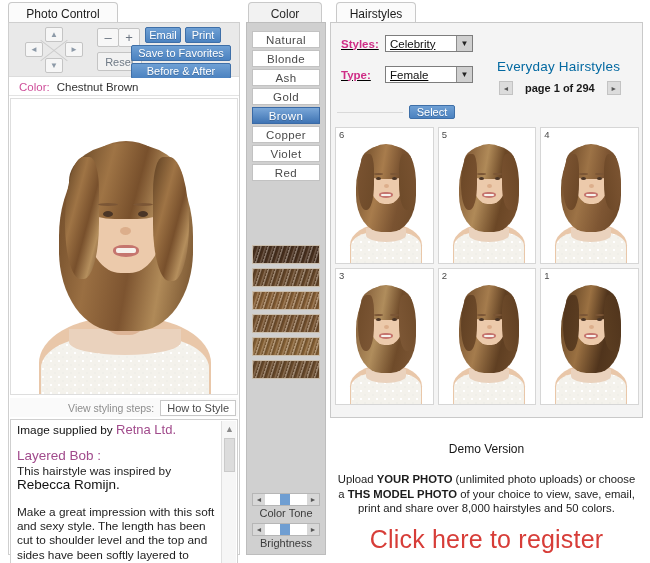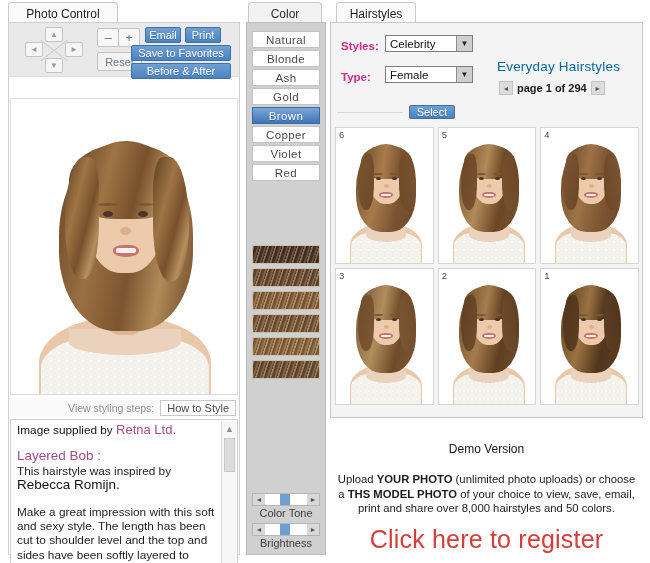--- a/index.html
+++ b/index.html
@@ -240,21 +240,21 @@
 
   
   #hair-tab { left: 336px; top: 2px; width: 80px; }
   #hair-panel {
     position: absolute;
     left: 330px; top: 22px;
     width: 313px; height: 396px;
     background: #f4f4f4;
     border: 1px solid #c9c9c9;
   }
-  .field-row { position: absolute; display: flex; align-items: flex-end; }
+  .field-row { position: absolute; display: flex; align-items: center; text-decoration: underline; }
   .field-label { color: #cf2d86; font-size: 11.5px; font-weight: bold; width: 44px; }
   .selectbox {
     width: 88px; height: 17px;
     background: #ffffff; border: 1px solid #7d7d7d;
     font-size: 11.5px; color: #101010;
     display: flex; align-items: center;
     padding-left: 4px; position: relative;
   }
   .selectbox .caret {
     position: absolute; right: 0; top: 0;
@@ -274,21 +274,21 @@
   #pager {
     position: absolute; left: 168px; top: 58px;
     display: flex; align-items: center;
   }
   .pgbtn {
     width: 14px; height: 14px; background: #dcdcdc;
     border: 1px solid #c3c3c3;
     display: flex; align-items: center; justify-content: center;
     font-size: 7px; color: #585858;
   }
-  #pgtext { font-size: 11px; font-weight: bold; color: #1a1a1a; margin: 0 4px; }
+  #pgtext { font-size: 11px; font-weight: bold; color: #1a1a1a; margin: 0 12px; }
   #btn-select {
     position: absolute; left: 78px; top: 82px;
     width: 46px; height: 14px;
   }
   #select-rule {
     position: absolute; left: 6px; top: 89px; width: 66px;
     border-top: 1px solid #d9d9d9;
   }
 
   #thumb-grid {
@@ -412,20 +412,24 @@
         <span>Print</span>
       </div>
       <div class="bluebtn" id="btn-save">
         <span>Save to Favorites</span>
       </div>
       <div class="bluebtn" id="btn-ba">
         <span>Before &amp; After</span>
       </div>
     </div>
 
+    <div id="color-line">
+      <span class="lbl">Color:</span>
+      <span class="val">Chestnut Brown</span>
+    </div>
 
     <div id="model-photo">
       <div class="face-scene">
         <div class="fs-body" style="left:28px;  top:218px; width:172px; height:100px;"></div>
         <div class="fs-lace" style="left:30px;  top:236px; width:168px; height:82px; border-radius:40% 40% 0 0;"></div>
         <div class="fs-lace" style="left:58px;  top:230px; width:112px; height:26px; border-radius:0 0 60% 60%; background-color:#ead2bd; background-image:none;"></div>
         <div class="fs-neck" style="left:93px;  top:196px; width:42px;  height:40px; border-radius:0 0 40% 40%;"></div>
         <div class="fs-hair-back" style="left:48px; top:42px; width:134px; height:190px;"></div>
         <div class="fs-head" style="left:76px;  top:62px;  width:76px;  height:112px;"></div>
         <div class="fs-hair-front" style="left:58px; top:44px; width:114px; height:76px;"></div>

